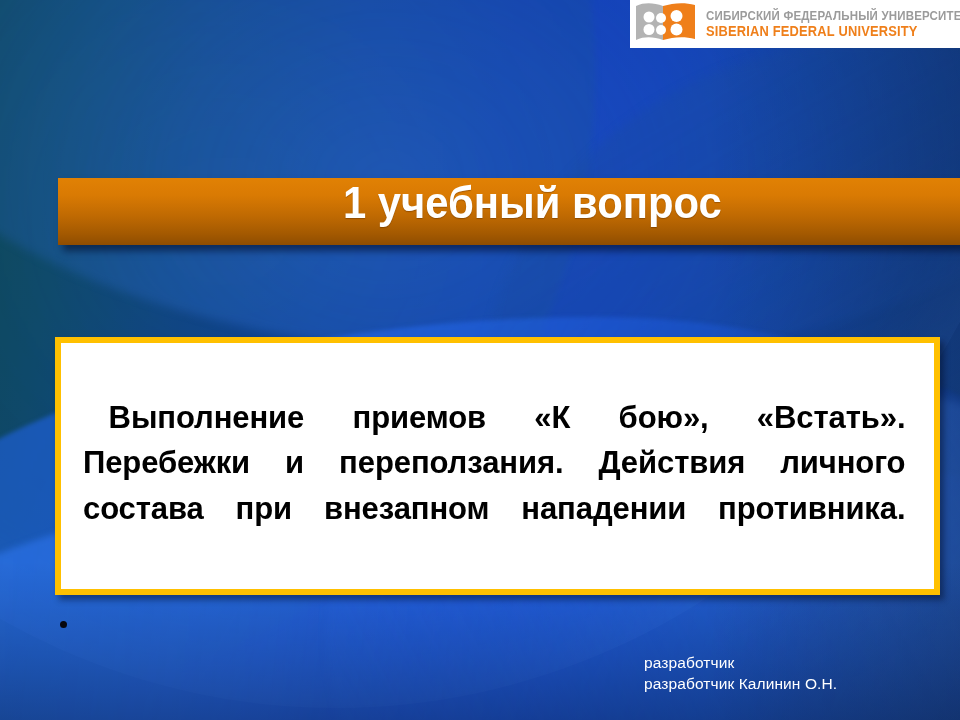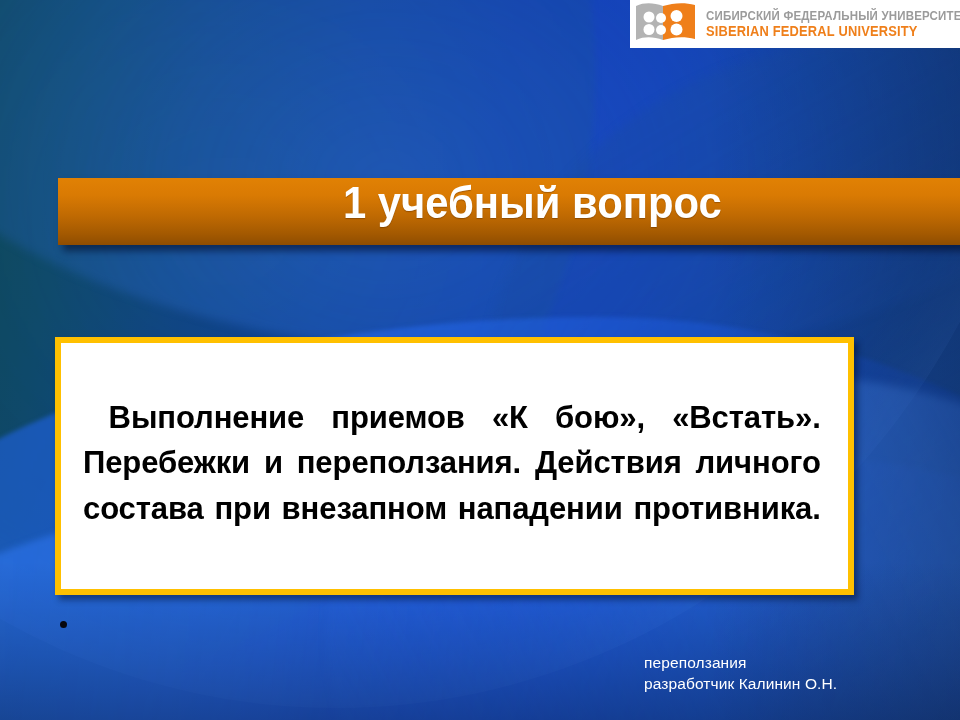--- a/index.html
+++ b/index.html
@@ -219,21 +219,21 @@
     transform: scaleX(0.95);
     white-space: nowrap;
     text-shadow: 0 1px 1px rgba(60,26,0,0.35);
   }
 
   
   .content-box {
     position: absolute;
     left: 55px;
     top: 337px;
-    width: 799px;
+    width: 885px;
     height: 258px;
     background: #ffffff;
     border: 6px solid #ffc000;
     box-sizing: border-box;
     box-shadow: 4px 5px 6px rgba(2,10,36,0.45);
   }
   .content-inner {
     padding: 52px 16px 0 22px;
   }
   .content-text {
@@ -319,17 +319,17 @@
 
   <div class="content-box">
     <div class="content-inner">
       <p class="content-text">Выполнение приемов «К бою», «Встать». Перебежки и переползания. Действия личного состава при внезапном нападении противника.</p>
     </div>
   </div>
 
   <div class="stray-bullet"></div>
 
   <div class="footer">
-    <div>переползания</div>
+    <div>разработчик</div>
     <div>разработчик Калинин О.Н.</div>
   </div>
 
 </div>
 
 </body></html>

